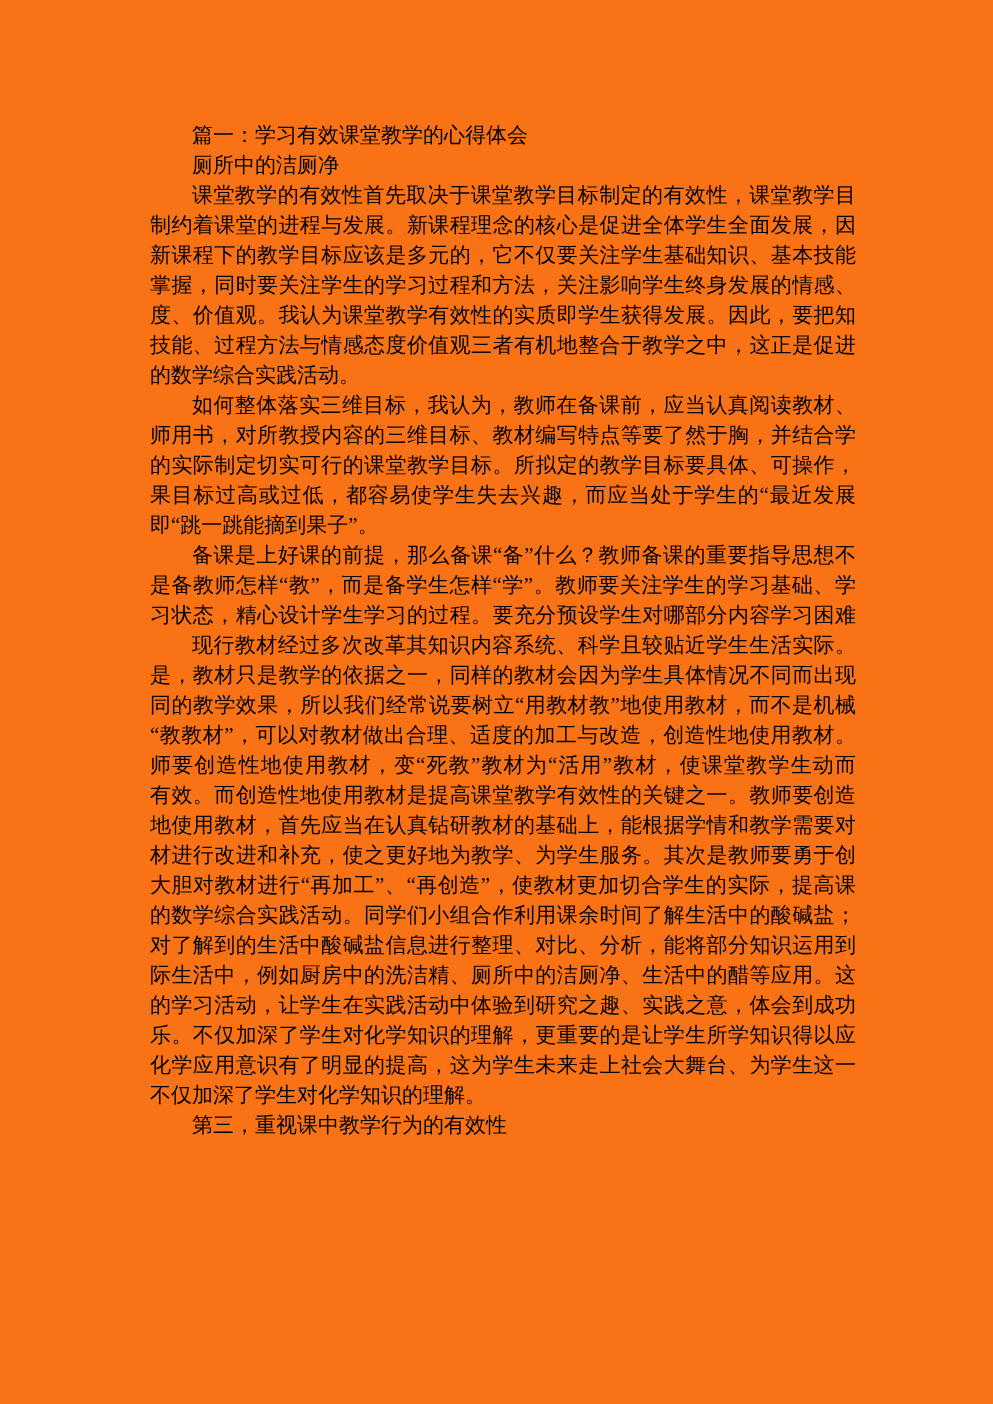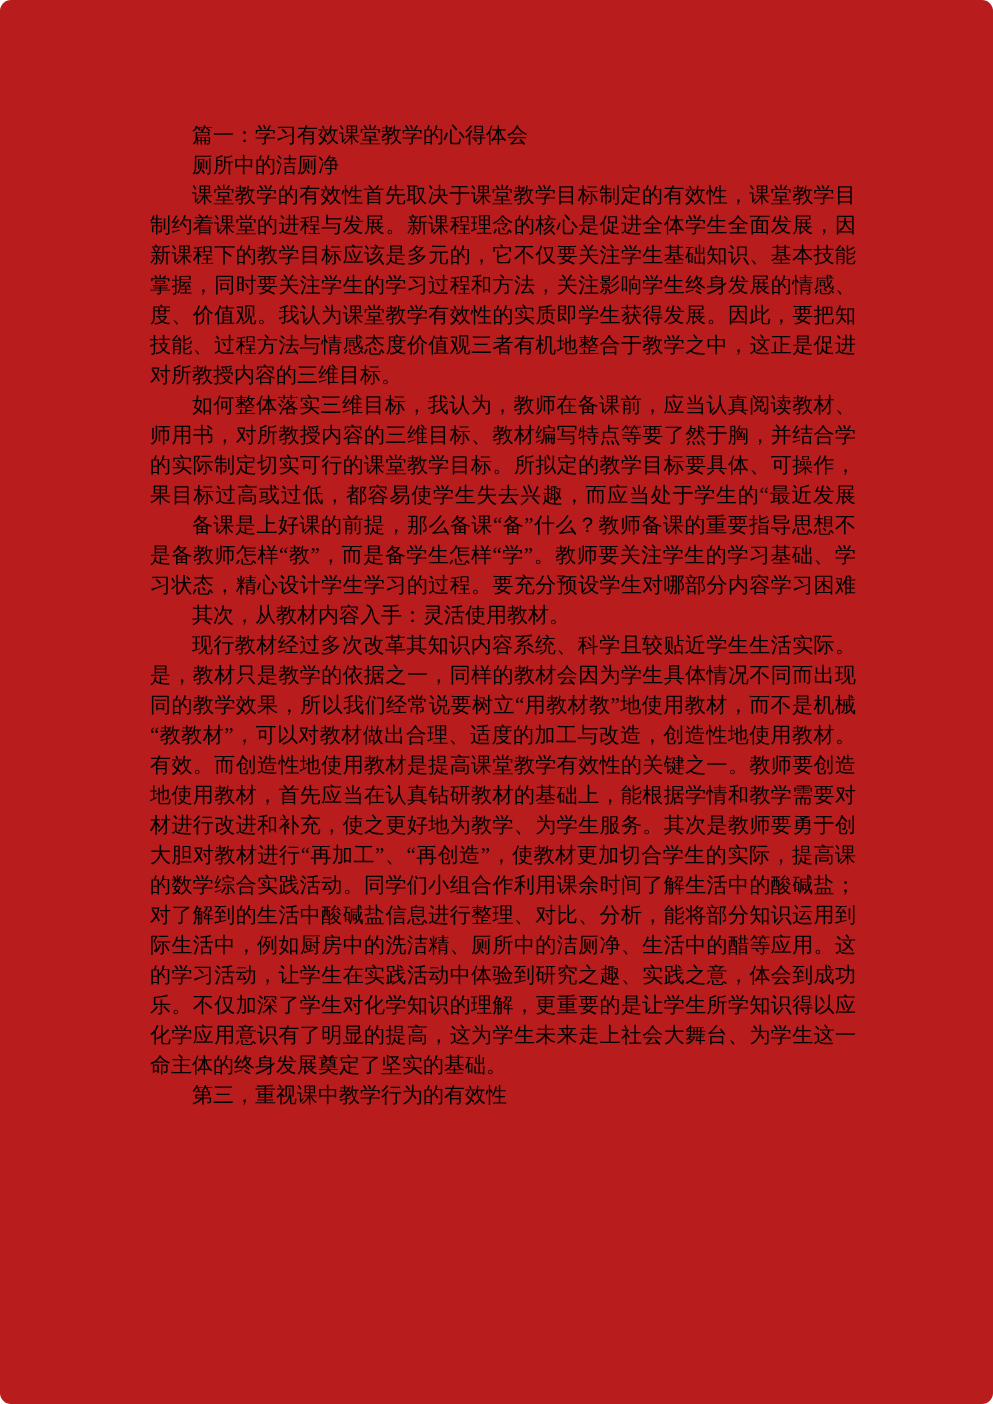--- a/index.html
+++ b/index.html
@@ -4,24 +4,23 @@
 <style>
   html, body {
     margin: 0;
     padding: 0;
     background: #ffffff;
   }
   .page {
     position: relative;
     width: 993px;
     height: 1404px;
-    background: #b91c1c;
+    background: #f97316;
     overflow: hidden;
     font-family: "Liberation Serif", "DejaVu Serif", serif;
-    border-radius: 11px;
   }
   .doc-body {
     position: absolute;
     left: 150px;
     top: 120px;
     width: 706px;
     font-size: 21px;
     line-height: 30px;
     color: #000000;
     text-rendering: optimizeLegibility;
@@ -51,39 +50,40 @@
 <div class="page">
   <div class="doc-body">
       <div class="line indent">篇一：学习有效课堂教学的心得体会</div>
       <div class="line indent">厕所中的洁厕净</div>
       <div class="line indent just">课堂教学的有效性首先取决于课堂教学目标制定的有效性，课堂教学目标</div>
       <div class="line just">制约着课堂的进程与发展。新课程理念的核心是促进全体学生全面发展，因此</div>
       <div class="line just">新课程下的教学目标应该是多元的，它不仅要关注学生基础知识、基本技能的</div>
       <div class="line just">掌握，同时要关注学生的学习过程和方法，关注影响学生终身发展的情感、态</div>
       <div class="line just">度、价值观。我认为课堂教学有效性的实质即学生获得发展。因此，要把知识</div>
       <div class="line just">技能、过程方法与情感态度价值观三者有机地整合于教学之中，这正是促进学</div>
-      <div class="line">对所教授内容的三维目标。</div>
+      <div class="line">的数学综合实践活动。</div>
       <div class="line indent just">如何整体落实三维目标，我认为，教师在备课前，应当认真阅读教材、教</div>
       <div class="line just">师用书，对所教授内容的三维目标、教材编写特点等要了然于胸，并结合学生</div>
       <div class="line just">的实际制定切实可行的课堂教学目标。所拟定的教学目标要具体、可操作，如</div>
       <div class="line just">果目标过高或过低，都容易使学生失去兴趣，而应当处于学生的“最近发展区”，</div>
+      <div class="line">即“跳一跳能摘到果子”。</div>
       <div class="line indent just">备课是上好课的前提，那么备课“备”什么？教师备课的重要指导思想不</div>
       <div class="line just">是备教师怎样“教”，而是备学生怎样“学”。教师要关注学生的学习基础、学</div>
       <div class="line just">习状态，精心设计学生学习的过程。要充分预设学生对哪部分内容学习困难大，</div>
-      <div class="line indent">其次，从教材内容入手：灵活使用教材。</div>
       <div class="line indent just">现行教材经过多次改革其知识内容系统、科学且较贴近学生生活实际。但</div>
       <div class="line just">是，教材只是教学的依据之一，同样的教材会因为学生具体情况不同而出现不</div>
       <div class="line just">同的教学效果，所以我们经常说要树立“用教材教”地使用教材，而不是机械地</div>
       <div class="line just">“教教材”，可以对教材做出合理、适度的加工与改造，创造性地使用教材。教</div>
+      <div class="line just">师要创造性地使用教材，变“死教”教材为“活用”教材，使课堂教学生动而</div>
       <div class="line just">有效。而创造性地使用教材是提高课堂教学有效性的关键之一。教师要创造性</div>
       <div class="line just">地使用教材，首先应当在认真钻研教材的基础上，能根据学情和教学需要对教</div>
       <div class="line just">材进行改进和补充，使之更好地为教学、为学生服务。其次是教师要勇于创新，</div>
       <div class="line just">大胆对教材进行“再加工”、“再创造”，使教材更加切合学生的实际，提高课堂</div>
       <div class="line just">的数学综合实践活动。同学们小组合作利用课余时间了解生活中的酸碱盐；并</div>
       <div class="line just">对了解到的生活中酸碱盐信息进行整理、对比、分析，能将部分知识运用到实</div>
       <div class="line just">际生活中，例如厨房中的洗洁精、厕所中的洁厕净、生活中的醋等应用。这样</div>
       <div class="line just">的学习活动，让学生在实践活动中体验到研究之趣、实践之意，体会到成功之</div>
       <div class="line just">乐。不仅加深了学生对化学知识的理解，更重要的是让学生所学知识得以应用，</div>
       <div class="line just">化学应用意识有了明显的提高，这为学生未来走上社会大舞台、为学生这一生</div>
-      <div class="line">命主体的终身发展奠定了坚实的基础。</div>
+      <div class="line">不仅加深了学生对化学知识的理解。</div>
       <div class="line indent">第三，重视课中教学行为的有效性</div>
     </div>
 </div>
 
 </body></html>

